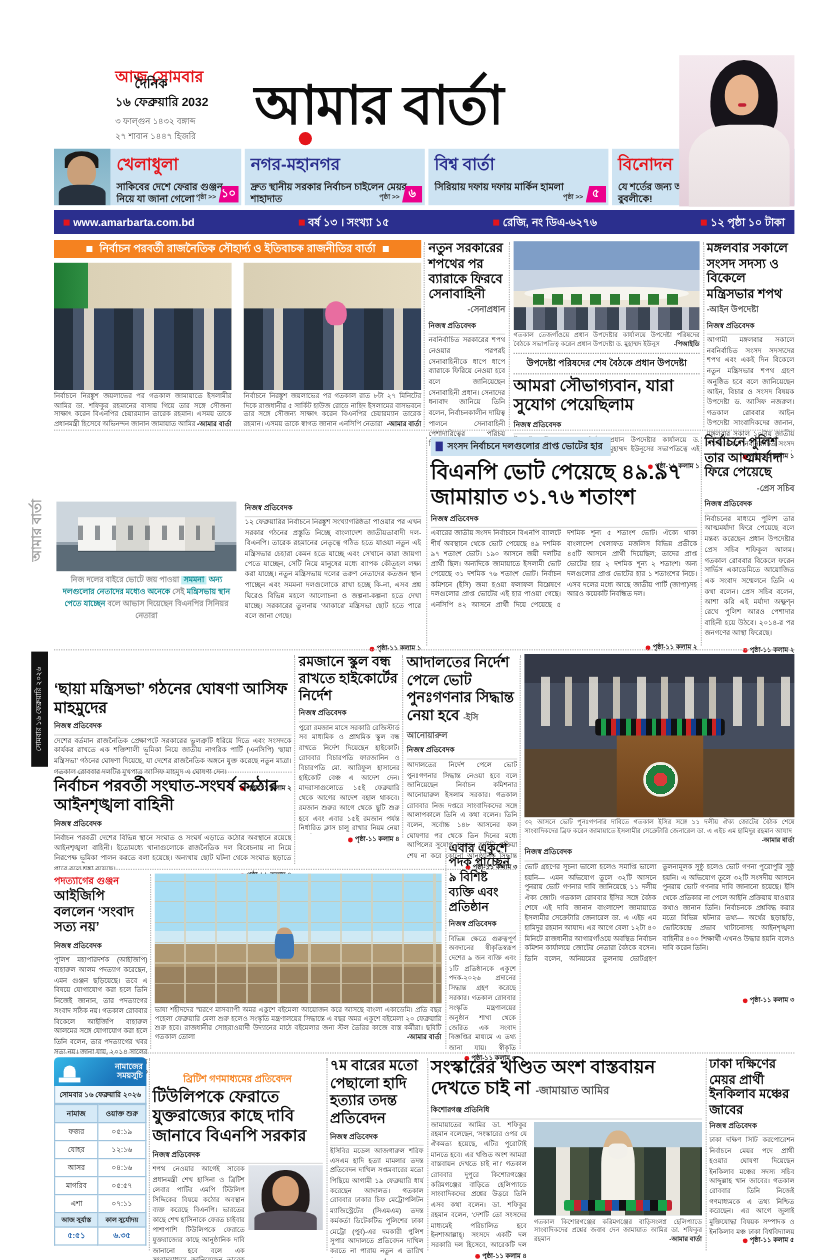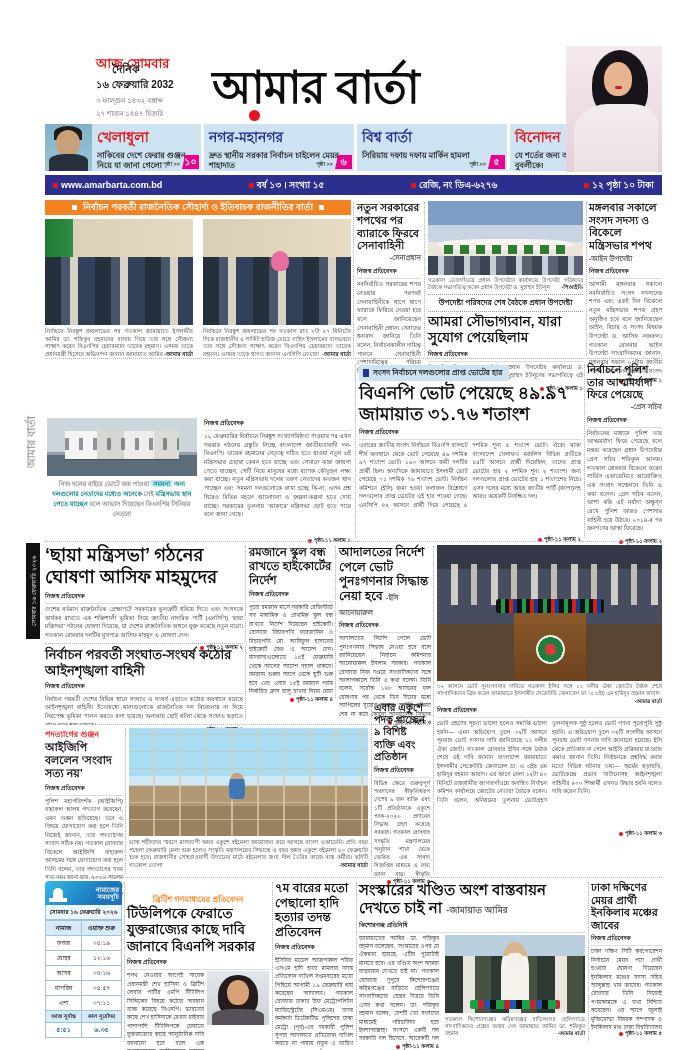--- a/index.html
+++ b/index.html
@@ -305,21 +305,21 @@
         <span class="rdot"></span>
         <span>পৃষ্ঠা-১১ কলাম ২</span>
       </div>
   </div>
 
   <div class="abs hsep" style="left:45px;top:541px;width:617px;"></div>
   <div class="abs vsep" style="left:355px;top:364px;height:174px;"></div>
   <div class="abs vsep" style="left:584px;top:364px;height:174px;"></div>
 
   <div class="abs" style="left:45px;top:545px;width:198px;">
-    <div class="hlc" style="font-size:18px;">‘ছায়া মন্ত্রিসভা’ গঠনের ঘোষণা আসিফ মাহমুদের</div>
+    <div class="hlc" style="font-size:13px;margin-top:21px;">‘ছায়া মন্ত্রিসভা’ গঠনের ঘোষণা আসিফ মাহমুদের</div>
     <div class="by">নিজস্ব প্রতিবেদক</div>
     <div class="body" style="height:38px;">দেশের বর্তমান রাজনৈতিক প্রেক্ষাপটে সরকারের ভুলত্রুটি ধরিয়ে দিতে এবং সংসদকে কার্যকর রাখতে এক শক্তিশালী ভূমিকা নিয়ে জাতীয় নাগরিক পার্টি (এনসিপি) ‘ছায়া মন্ত্রিসভা’ গঠনের ঘোষণা দিয়েছে, যা দেশের রাজনৈতিক অঙ্গনে যুক্ত করেছে নতুন মাত্রা। গতকাল রোববার দলটির মুখপাত্র আসিফ মাহমুদ এ ঘোষণা দেন।</div>
     <div class="pref">
         <span class="rdot"></span>
         <span>পৃষ্ঠা-১১ কলাম ২</span>
       </div>
   </div>
   <div class="abs hsep" style="left:45px;top:643px;width:198px;"></div>
   <div class="abs" style="left:45px;top:647px;width:198px;">
     <div class="hlc" style="font-size:13px;">নির্বাচন পরবর্তী সংঘাত-সংঘর্ষ কঠোর আইনশৃঙ্খলা বাহিনী</div>

